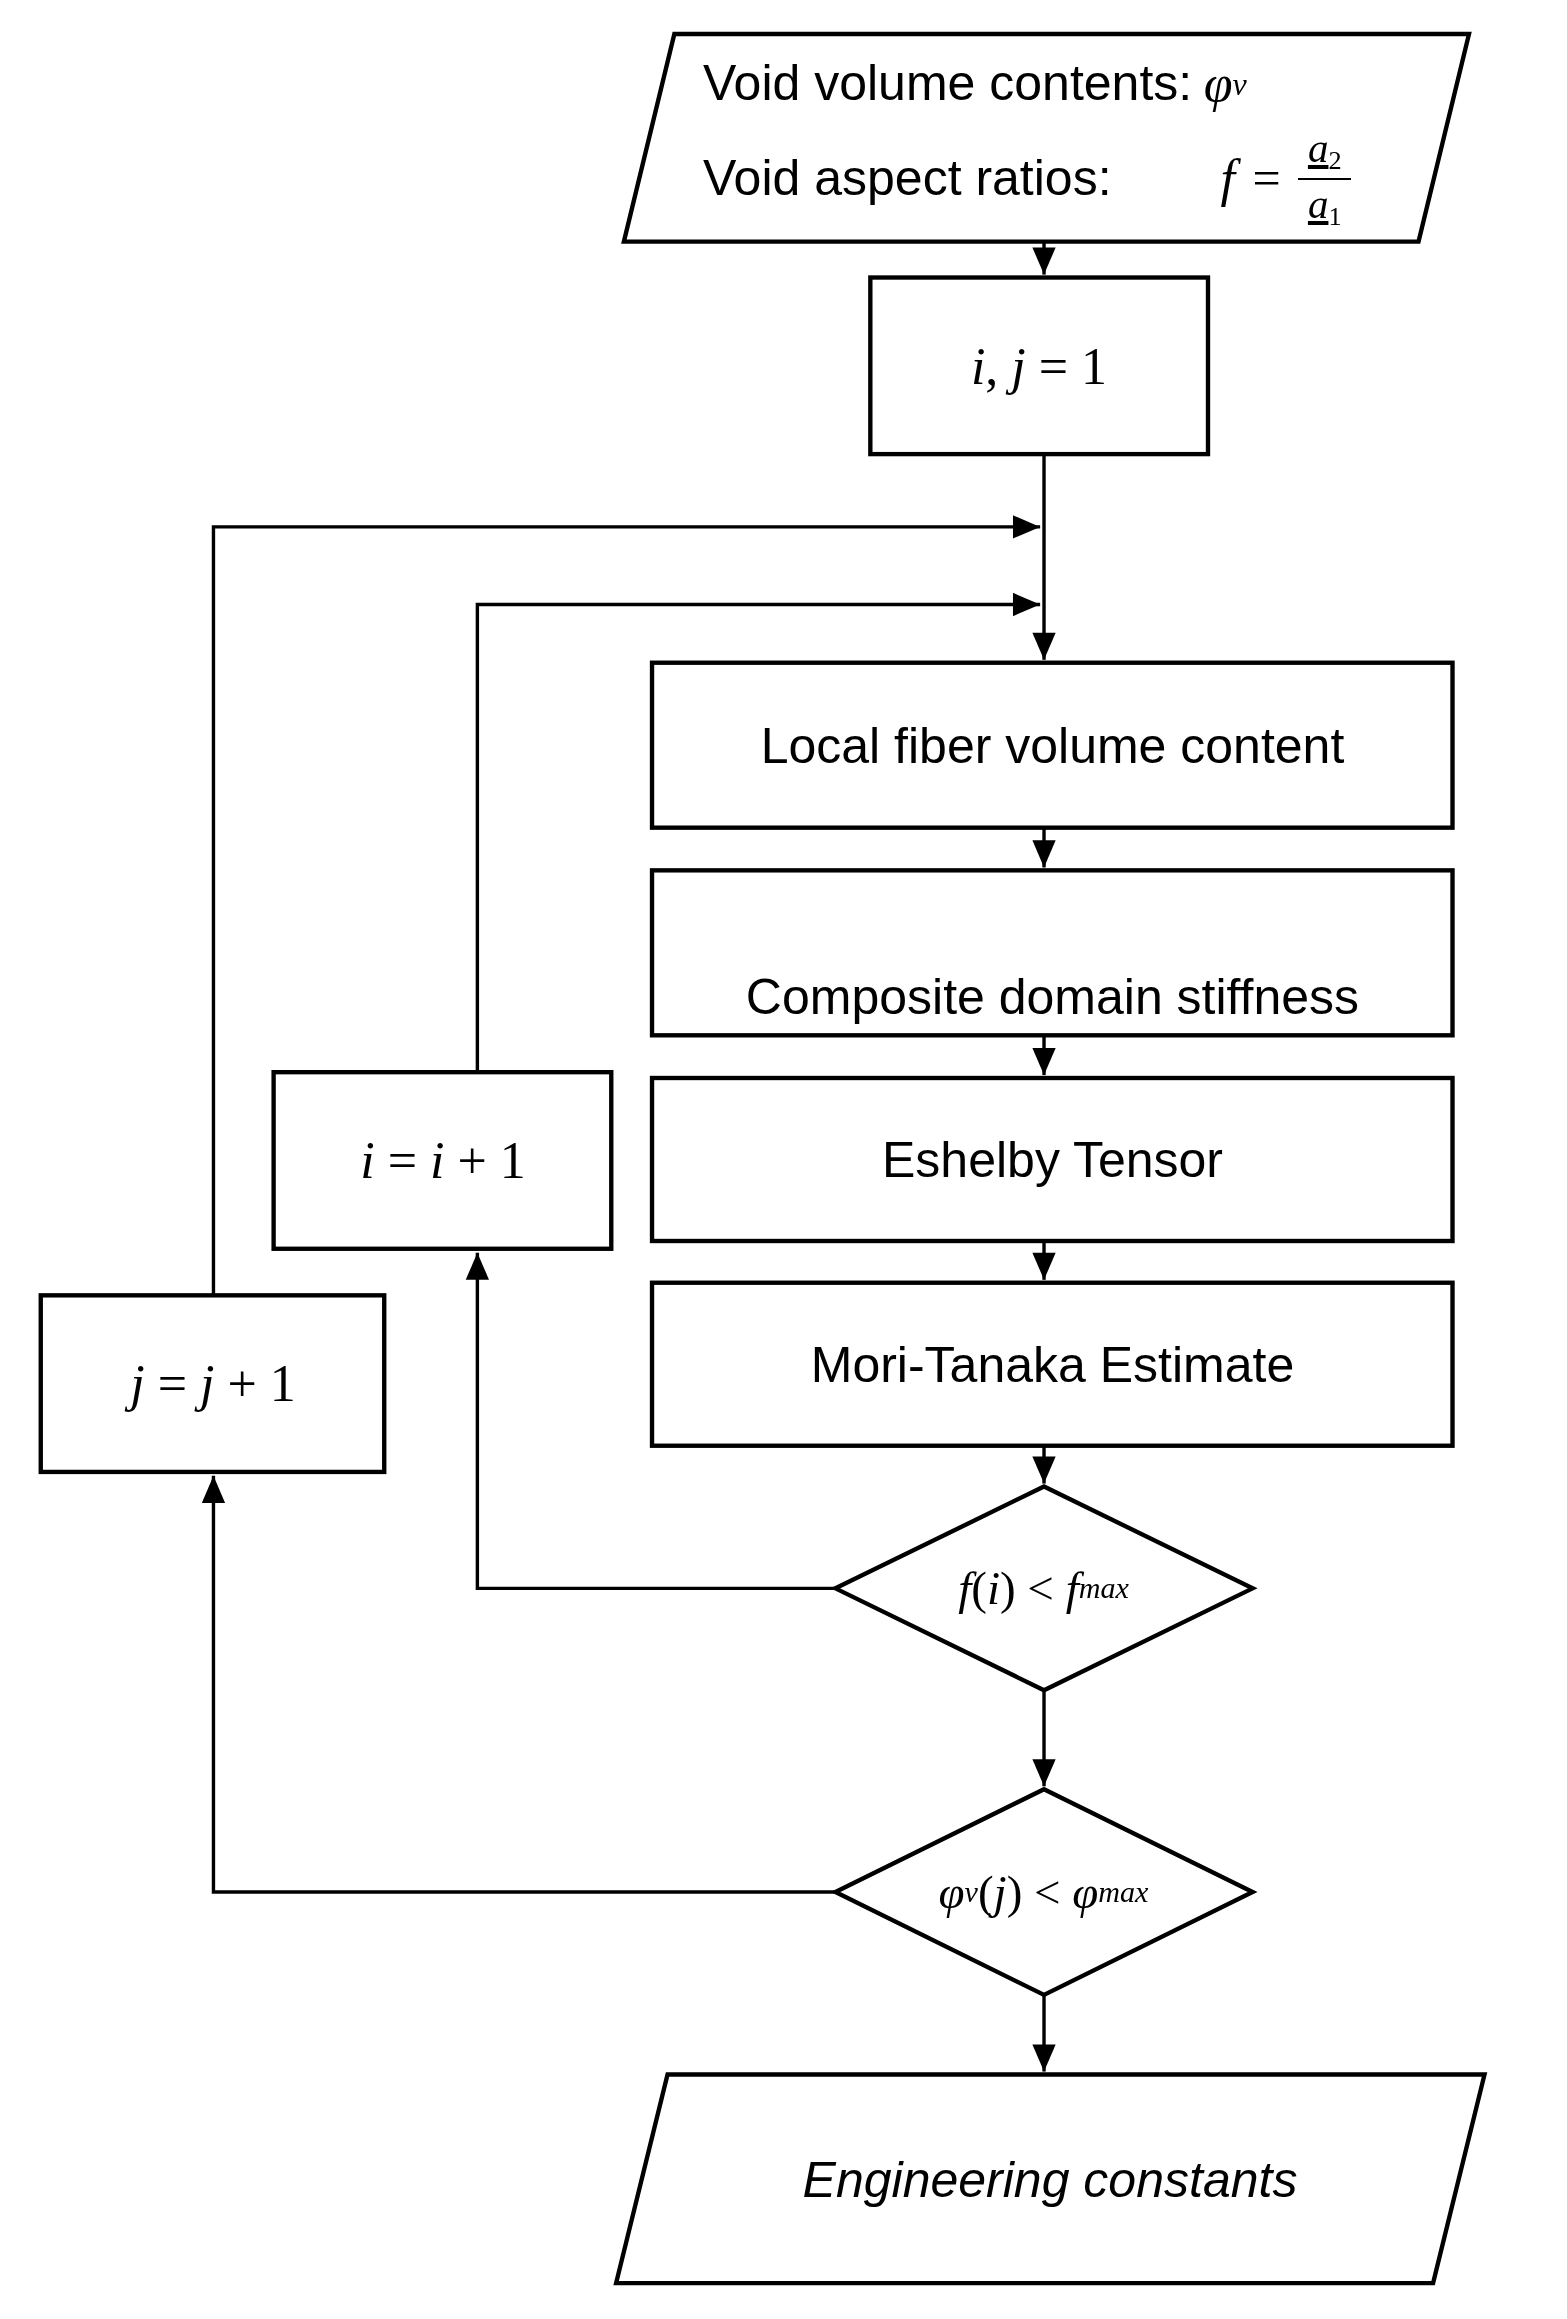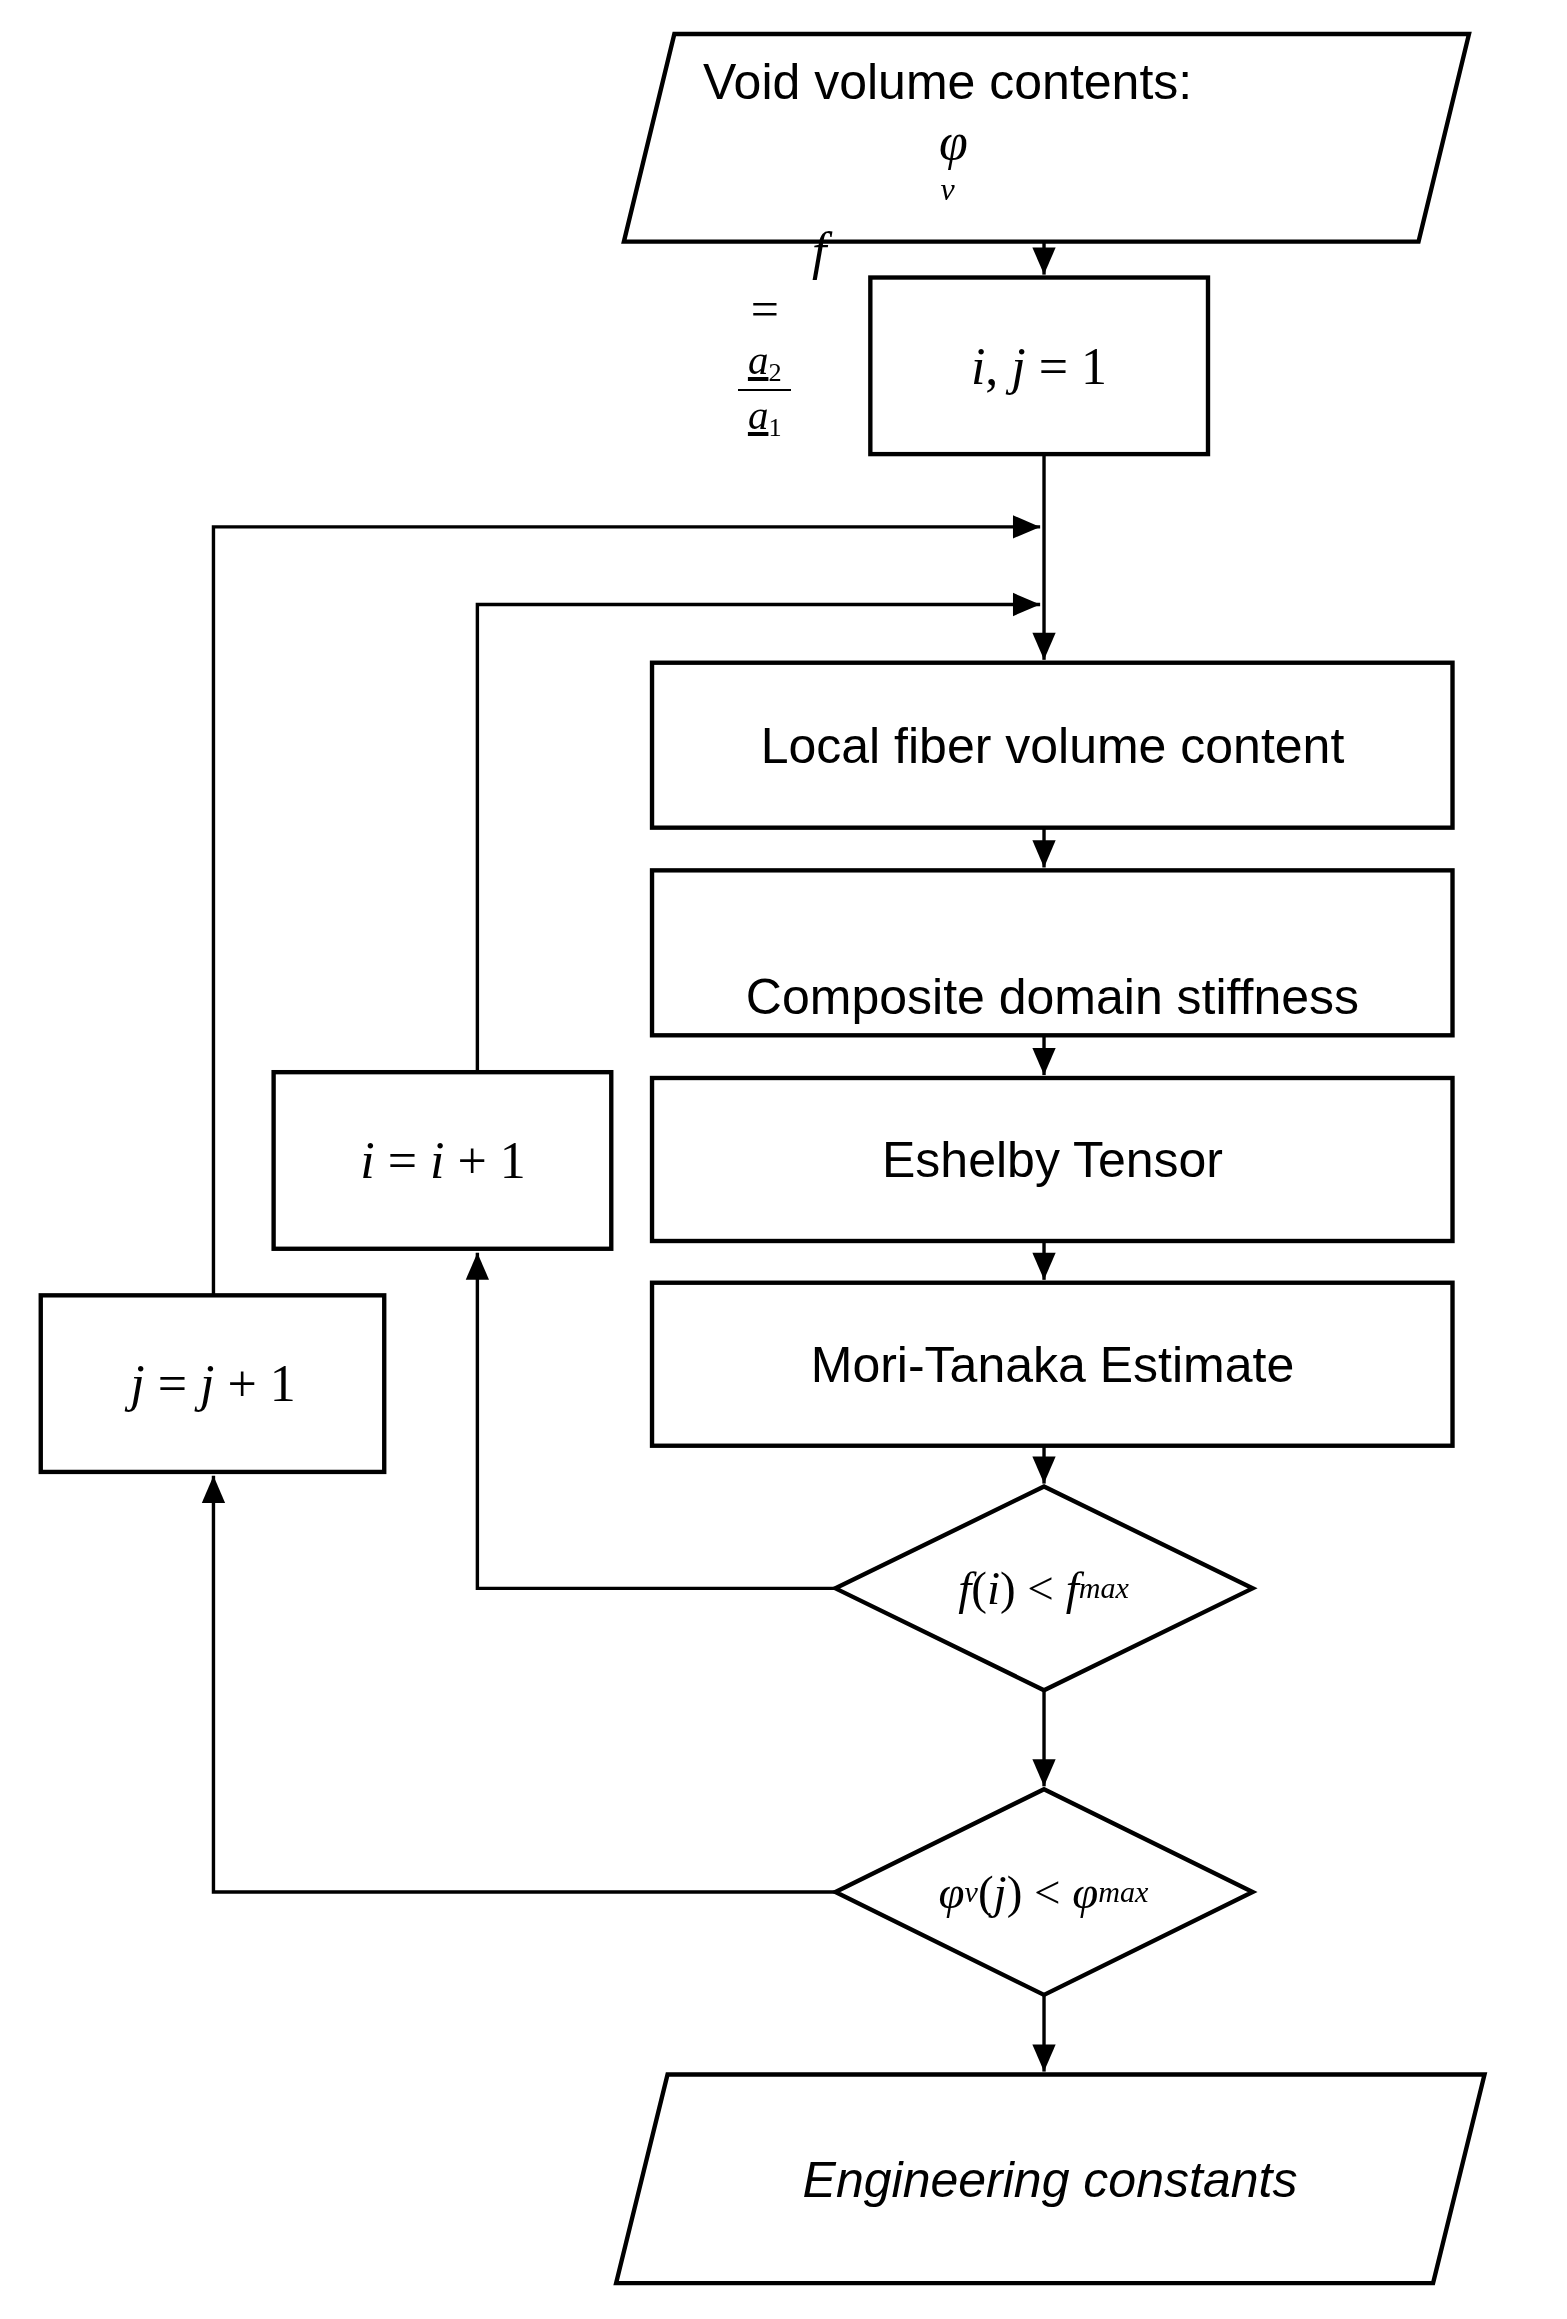--- a/index.html
+++ b/index.html
@@ -14,21 +14,21 @@
   .var{font-style:italic;}
   .up{font-style:normal;}
   .sub{font-family:"Liberation Serif","DejaVu Serif",serif;font-style:italic;
        font-size:0.64em;vertical-align:-0.26em;}
   .sub.digit{font-style:normal;}
 
   
   .input-text{left:703px;top:54px;width:757px;height:175px;
               flex-direction:column;align-items:flex-start;justify-content:flex-start;
               gap:13.6px;font-size:50px;line-height:1.15;}
-  .input-row{display:flex;align-items:center;flex-direction:column;}
+  .input-row{display:flex;align-items:center;}
   .phi-lead{margin-left:11.6px;font-size:52px;}
   .f-lead{margin-left:109px;font-size:52px;}
   .eq-mid{margin:0 17.5px;}
   .frac{display:inline-flex;flex-direction:column;align-items:center;
         font-size:41px;line-height:1.05;text-decoration:underline;}
   .frac-num,.frac-den{padding:0 9.7px;}
   .frac-bar{align-self:stretch;border-top:2.9px solid #000;margin:2.9px 0;}
 
   
   .init-text{left:870px;top:278px;width:338px;height:177px;font-size:52px;}
@@ -82,20 +82,21 @@
     <polygon class="shape" points="1076,1844 1291,1950 1076,2056 861,1950"></polygon>
     <polygon class="shape" points="688,2138 1530,2138 1477,2353 635,2353"></polygon>
   </svg>
 
   <div class="label input-text">
     <div class="input-row">
       <span class="sans">Void volume contents:</span>
       <span class="math var phi-lead">φ</span><span class="sub">v</span>
     </div>
     <div class="input-row">
+      <span class="sans">Void aspect ratios:</span>
       <span class="math var f-lead">f</span>
       <span class="math up eq-mid">=</span>
       <span class="frac">
         <span class="frac-num"><span class="math var">a</span><span class="sub digit">2</span></span>
         <span class="frac-bar"></span>
         <span class="frac-den"><span class="math var">a</span><span class="sub digit">1</span></span>
       </span>
     </div>
   </div>
 

